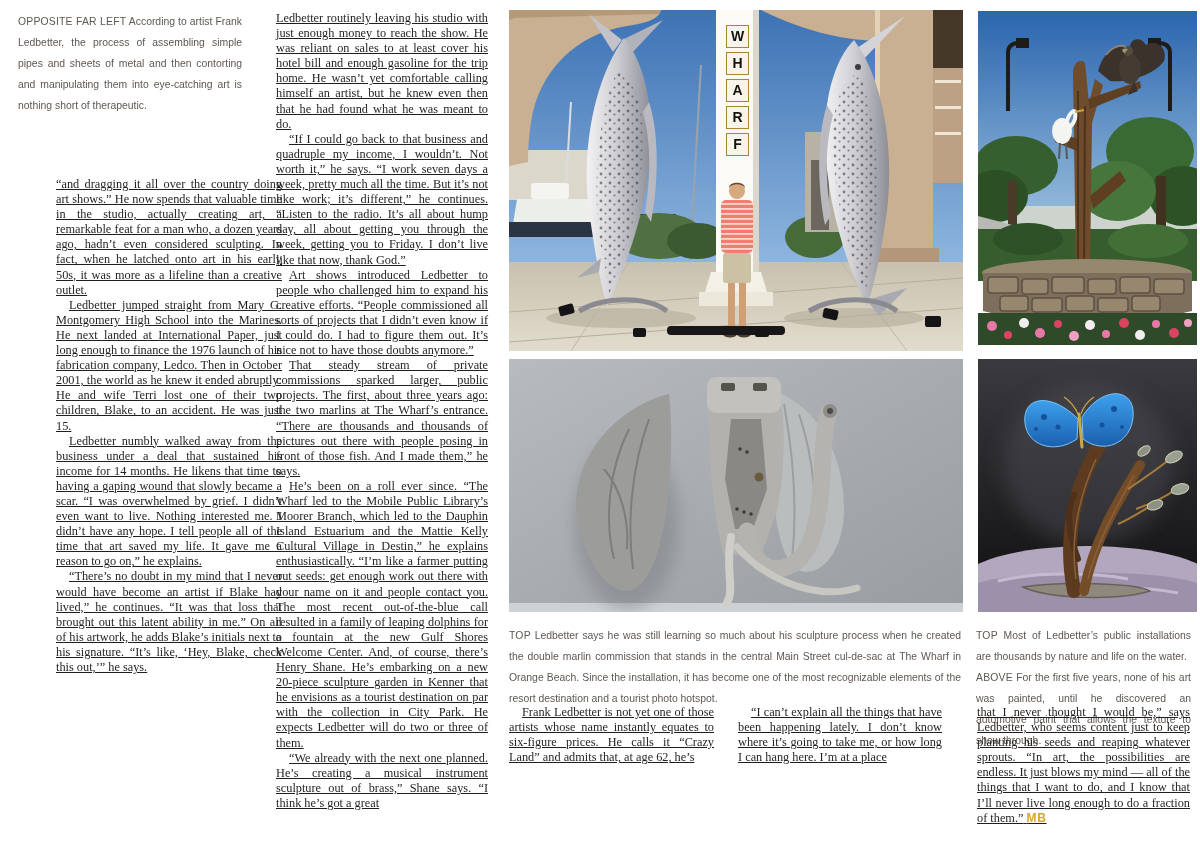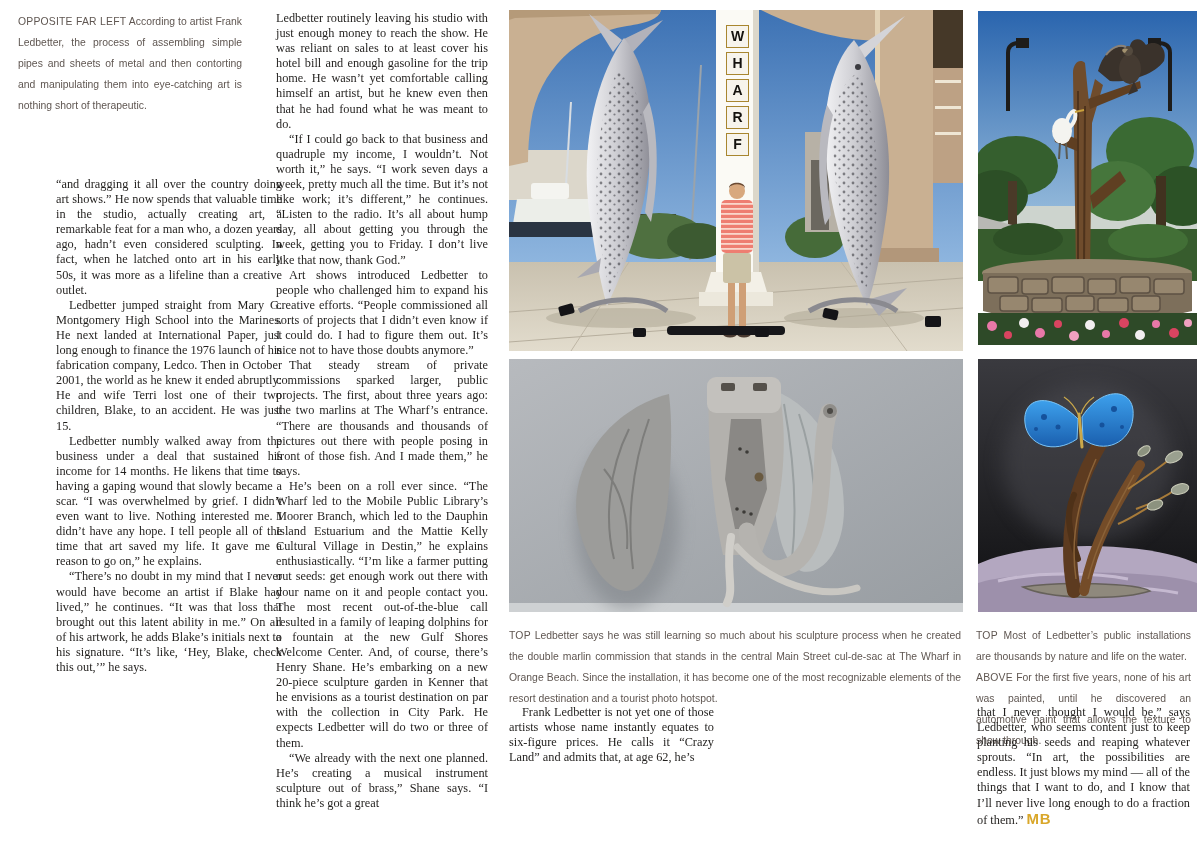--- a/index.html
+++ b/index.html
@@ -1,28 +1,28 @@
 <!DOCTYPE html>
 <html><head>
 <meta charset="utf-8">
 <style>
   html,body{margin:0;padding:0;background:#ffffff;}
   .page{position:relative;width:1200px;height:843px;background:#fff;overflow:hidden;
         font-family:"Liberation Serif",serif;}
   .textcol{position:absolute;font-size:12.3px;line-height:15.1px;text-align:justify;
-           color:#211f1d;}
+           color:#211f1d;text-decoration:underline;}
   .textcol p{margin:0;}
   .textcol p.indent{text-indent:13px;}
   .caption{position:absolute;font-family:"Liberation Sans",sans-serif;font-size:10.4px;
            line-height:21px;color:#5f5651;text-align:justify;}
   .caption p{margin:0;}
   .caption p.gap{margin-bottom:9px;}
   .cap-prefix{letter-spacing:.2px;}
   .endmark{color:#d9a72a;font-family:"Liberation Sans",sans-serif;font-weight:bold;
-           font-size:15px;letter-spacing:.6px;}
+           font-size:12px;letter-spacing:.6px;}
   .photo{position:absolute;overflow:hidden;}
   .photo svg{display:block;}
   .wharf-letters{position:absolute;left:207px;top:13px;width:43px;display:flex;
                  flex-direction:column;align-items:center;}
   .wharf-letters span{display:block;width:21px;height:21px;margin:2px 0;
                  border:1px solid #a8862f;background:#f7f4ec;color:#14120e;
                  font:bold 14px/21px "Liberation Sans",sans-serif;text-align:center;}
 </style>
 </head>
 <body>
@@ -339,19 +339,20 @@
     <p><span class="cap-prefix">TOP</span>
       <span>Most of Ledbetter’s public installations are thousands by nature and life on the water.</span></p>
     <p><span class="cap-prefix">ABOVE</span>
       <span>For the first five years, none of his art was painted, until he discovered an automotive paint that allows the texture to show through.</span></p>
   </div>
 
   <div class="textcol" style="left:509px;top:705px;width:205px;">
     <p class="indent">Frank Ledbetter is not yet one of those artists whose name instantly equates to six-figure prices. He calls it “Crazy Land” and admits that, at age 62, he’s</p>
   </div>
   <div class="textcol" style="left:738px;top:705px;width:204px;">
+    <p class="indent">“I can’t explain all the things that have been happening lately. I don’t know where it’s going to take me, or how long I can hang here. I’m at a place</p>
   </div>
   <div class="textcol" style="left:977px;top:705px;width:213px;">
     <p><span>that I never thought I would be,” says Ledbetter, who seems content just to keep planting his seeds and reaping whatever sprouts. “In art, the possibilities are endless. It just blows my mind — all of the things that I want to do, and I know that I’ll never live long enough to do a fraction of them.”</span>
       <span class="endmark">MB</span></p>
   </div>
 
 </div>
 
 </body></html>

